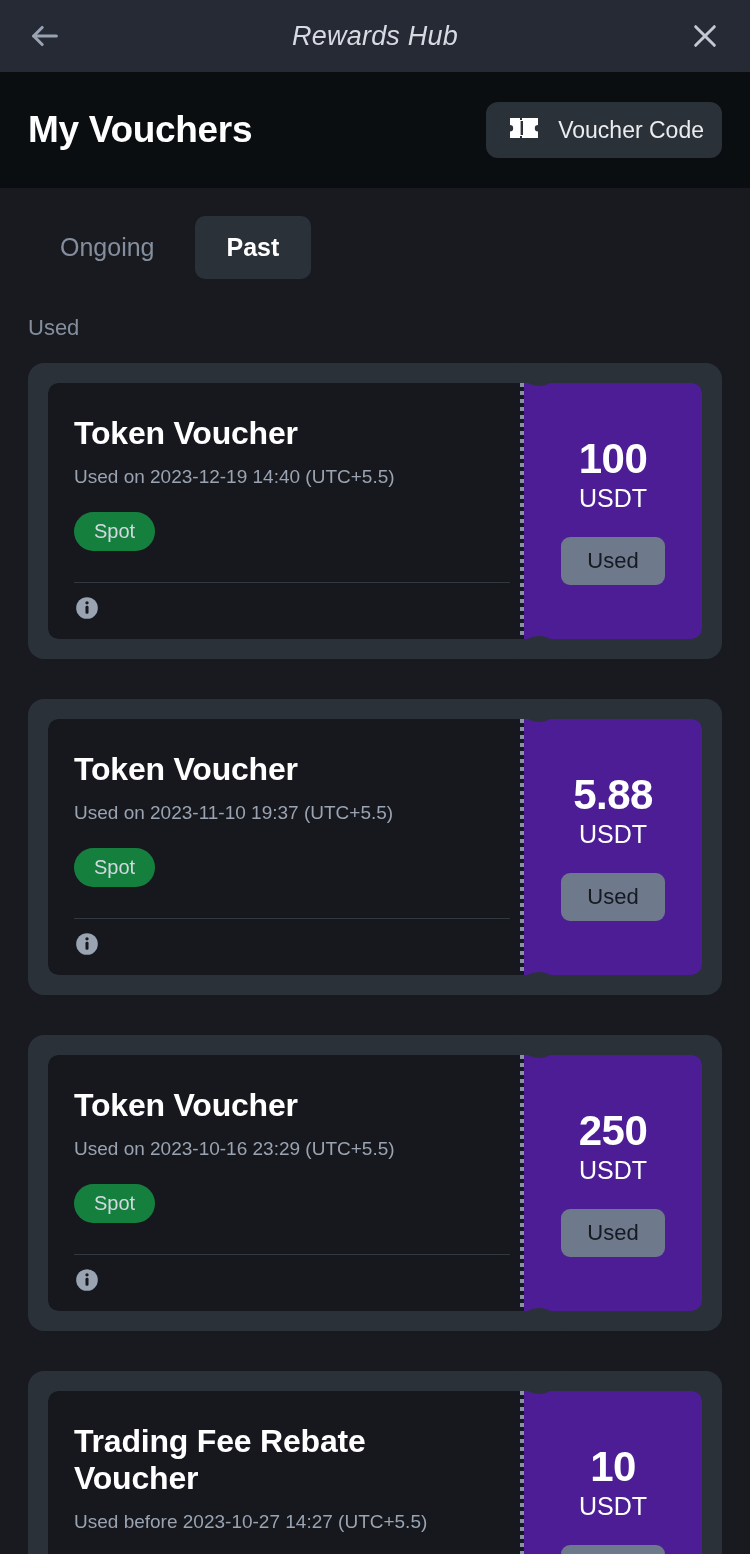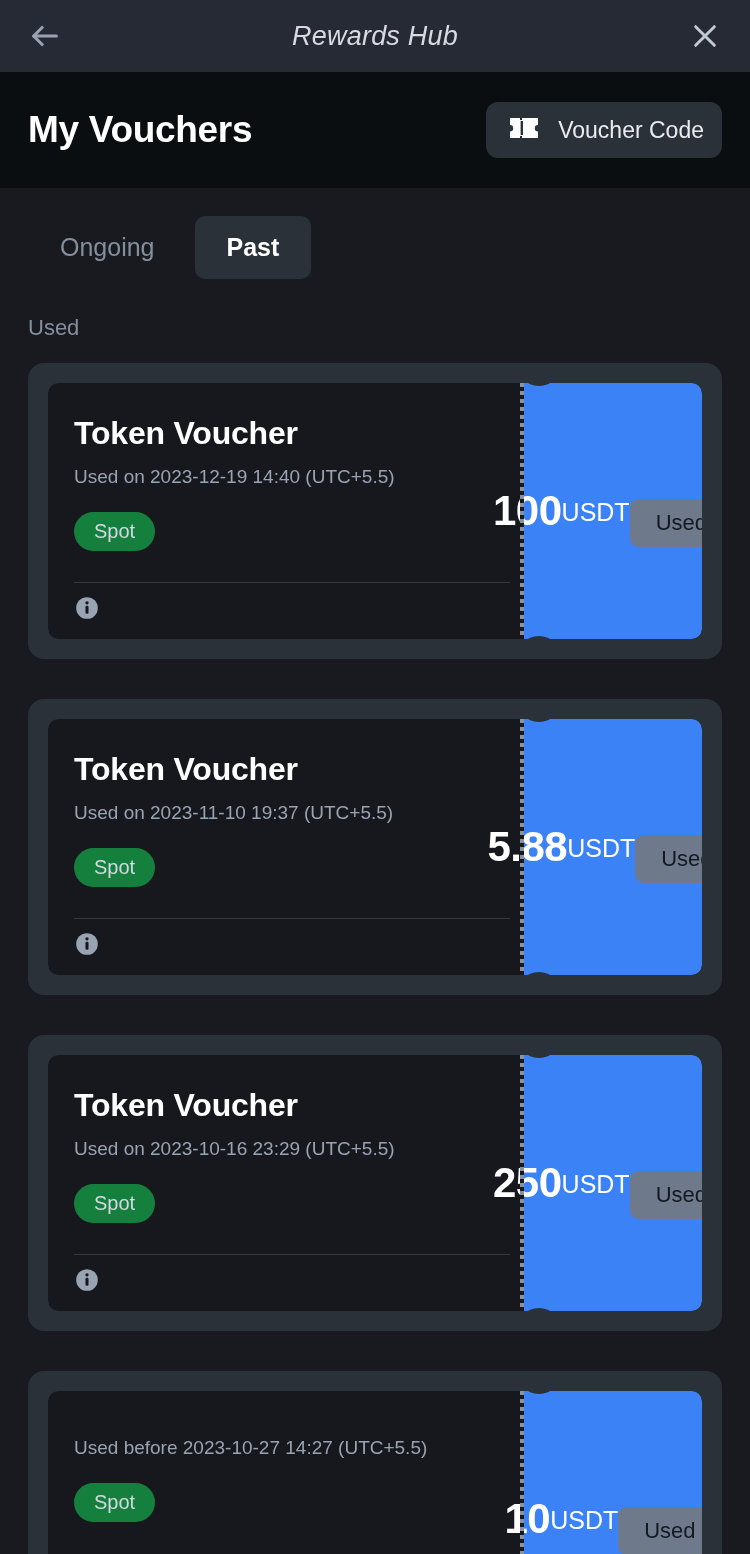--- a/index.html
+++ b/index.html
@@ -172,23 +172,24 @@
         #16181d 4px, #16181d 8px
       );
     z-index:3;
   }
 
   
   .v-right{
     position:relative;
     width:178px;
     flex:0 0 178px;
-    background:#3b82f6;
+    background:#4c1d95;
     border-radius:0 10px 10px 0;
     display:flex;
+    flex-direction:column;
     align-items:center;
     justify-content:center;
     padding:10px 8px;
   }
   .v-amount{
     font-size:42px;
     font-weight:bold;
     color:#ffffff;
     line-height:1.05;
     letter-spacing:-.5px;
@@ -352,20 +353,21 @@
         <div class="v-status">Used</div>
       </div>
     </div>
   </div>
 
   <div class="voucher-card clipped">
     <div class="notch top"></div>
 
     <div class="voucher-inner">
       <div class="v-left">
+        <div class="v-title">Trading Fee Rebate Voucher</div>
         <div class="v-sub">Used before 2023-10-27 14:27 (UTC+5.5)</div>
         <div class="v-tagrow"><span class="v-tag">Spot</span></div>
 
         <div class="perf"></div>
       </div>
       <div class="v-right">
         <div class="v-amount">10</div>
         <div class="v-currency">USDT</div>
         <div class="v-status">Used</div>
       </div>

